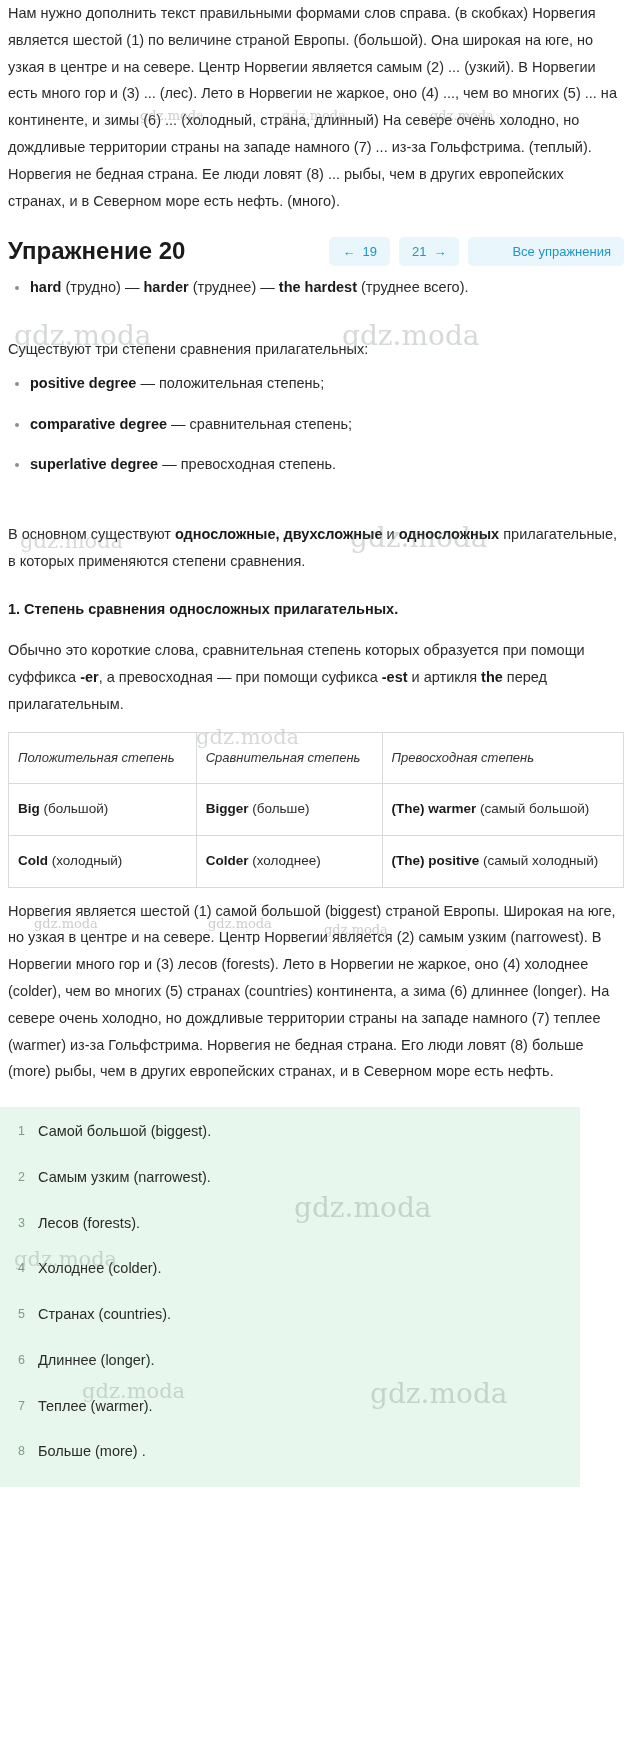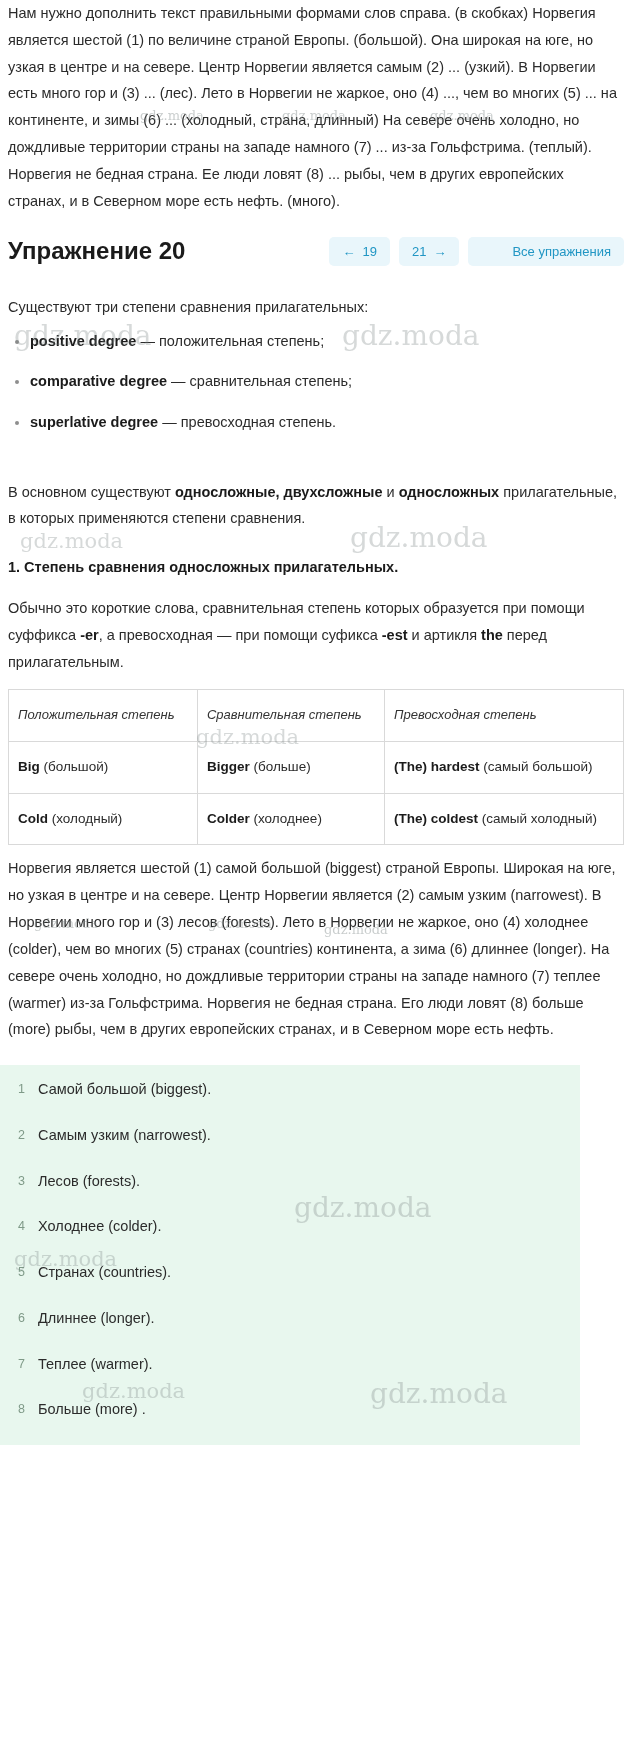--- a/index.html
+++ b/index.html
@@ -153,20 +153,25 @@
         <span>19</span>
       </button>
       <button class="nav-btn">
         <span>21</span>
         <span class="arrow">→</span>
       </button>
       <button class="nav-btn nav-all">Все упражнения</button>
     </div>
   </div>
 
+  <ul class="bullets">
+    <li>
+      <span class="b">hard</span><span> (трудно) — </span><span class="b">harder</span><span> (труднее) — </span><span class="b">the hardest</span><span> (труднее всего).</span>
+    </li>
+  </ul>
 
   <div class="spacer-md"></div>
 
   <p class="para">Существуют три степени сравнения прилагательных:</p>
 
   <ul class="bullets">
     <li>
       <span class="b">positive degree</span><span> — положительная степень;</span>
     </li>
     <li>
@@ -200,26 +205,26 @@
       <tr>
         <th>Положительная степень</th>
         <th>Сравнительная степень</th>
         <th>Превосходная степень</th>
       </tr>
     </thead>
     <tbody>
       <tr>
         <td><span class="w">Big</span><span> (большой)</span></td>
         <td><span class="w">Bigger</span><span> (больше)</span></td>
-        <td><span class="w">(The) hardest</span><span> (самый большой)</span></td>
+        <td><span class="w">(The) warmer</span><span> (самый большой)</span></td>
       </tr>
       <tr>
         <td><span class="w">Cold</span><span> (холодный)</span></td>
         <td><span class="w">Colder</span><span> (холоднее)</span></td>
-        <td><span class="w">(The) coldest</span><span> (самый холодный)</span></td>
+        <td><span class="w">(The) positive</span><span> (самый холодный)</span></td>
       </tr>
     </tbody>
   </table>
 
   <p class="para">Норвегия является шестой (1) самой большой (biggest) страной Европы. Широкая на юге, но узкая в центре и на севере. Центр Норвегии является (2) самым узким (narrowest). В Норвегии много гор и (3) лесов (forests). Лето в Норвегии не жаркое, оно (4) холоднее (colder), чем во многих (5) странах (countries) континента, а зима (6) длиннее (longer). На севере очень холодно, но дождливые территории страны на западе намного (7) теплее (warmer) из-за Гольфстрима. Норвегия не бедная страна. Его люди ловят (8) больше (more) рыбы, чем в других европейских странах, и в Северном море есть нефть.</p>
 
   <div class="answers">
     <ol>
       <li>Самой большой (biggest).</li>
       <li>Самым узким (narrowest).</li>

